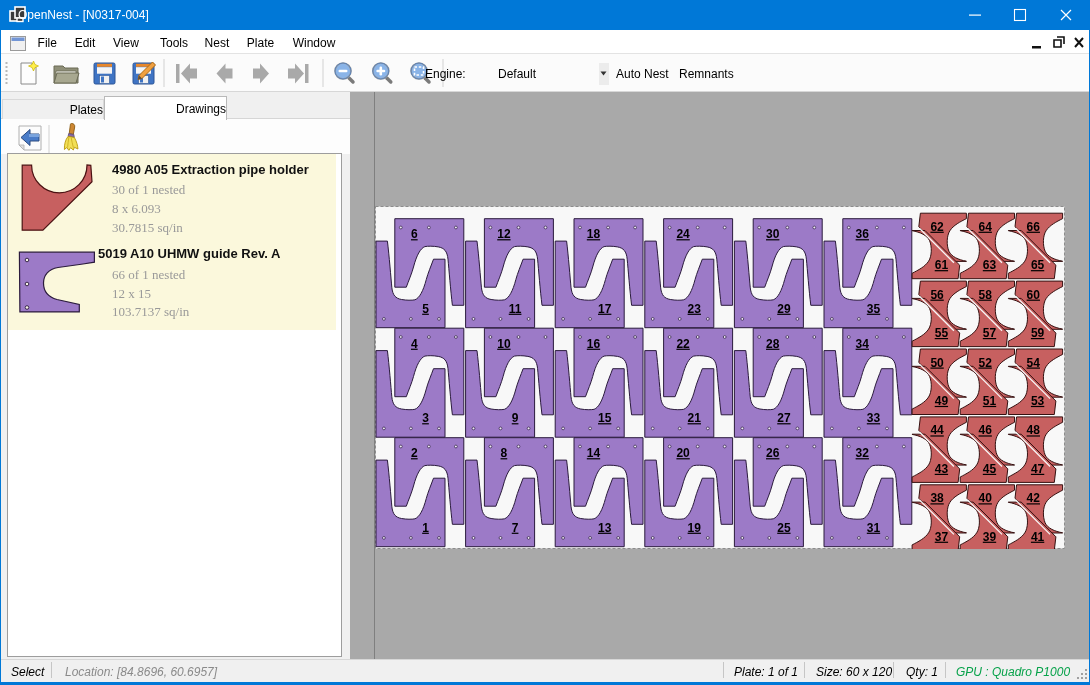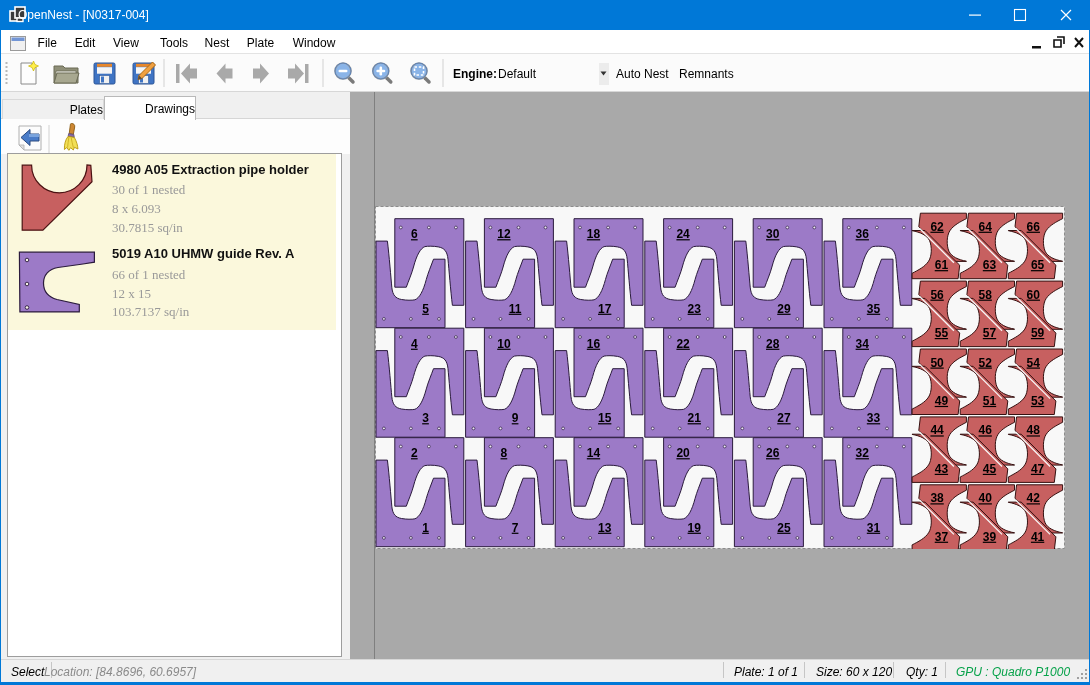--- a/index.html
+++ b/index.html
@@ -8,21 +8,21 @@
 #titlebar { left:0; top:0; width:1090px; height:30px; background:#0078d7; }
 #title-text { left:18px; top:8px; color:#fff; font-size:12px;text-align:right; }
 #menubar { left:0; top:30px; width:1090px; height:24px; background:#fff; border-bottom:1px solid #e3e3e3;}
 .menuitem { top:36px; font-size:12px; color:#000; }
 #toolbar { left:0; top:54px; width:1090px; height:38px; background:#fbfbfb; border-bottom:1px solid #d7d7d7; }
 .tblabel { top:67px; font-size:12px; color:#000; }
 #panel { left:0; top:92px; width:350px; height:567px; background:#f0f0f0; }
 #tabstrip-line { left:0; top:118px; width:350px; height:1px; background:#d6d6d6; }
 .tab { font-size:12px; text-align:right; }
 #tab-plates { left:2px; top:99px; width:102px; height:20px; background:#f0f0f0; border:1px solid #d9d9d9; border-bottom:none; padding-top:3px; }
-#tab-drawings { left:104px; top:96px; width:92px; height:24px; background:#fff; border:1px solid #b9b9b9; border-bottom:none; padding-top:5px; }
+#tab-drawings { left:104px; top:96px; width:123px; height:24px; background:#fff; border:1px solid #b9b9b9; border-bottom:none; padding-top:5px; }
 #panel-toolbar { left:0; top:119px; width:350px; height:35px; background:#fdfdfd; }
 #listbox { left:7px; top:153px; width:335px; height:504px; background:#fff; border:1px solid #9d9d9d; }
 .item { left:8px; width:328px; background:#fbf8dc; }
 #item1 { top:154px; height:88px; }
 #item2 { top:242px; height:88px; }
 .ititle { font-size:13px; font-weight:bold; color:#111; }
 .igray { font-size:13px; color:#999;font-family:Liberation Serif, serif; }
 #canvas { left:350px; top:92px; width:739px; height:567px; background:#a9a9a9; }
 #vline { left:374px; top:92px; width:1px; height:567px; background:#7f7f7f; }
 #statusbar { left:0; top:659px; width:1090px; height:23px; background:#f0f0f0; border-top:1px solid #d7d7d7; }
@@ -122,21 +122,21 @@
 <g transform="translate(420,19)">
       <line x1="5" y1="5" x2="9" y2="9" stroke="#7a7a7a" stroke-width="3.5" stroke-linecap="round"></line>
       <circle cx="-1" cy="-2" r="8" fill="#8ab4e8" stroke="#9a9a9a" stroke-width="1.6"></circle>
       <circle cx="-1" cy="-2" r="8" fill="none" stroke="#4d7ec2" stroke-width="0.8"></circle>
       <rect x="-5.5" y="-6" width="9" height="8" fill="none" stroke="#fff" stroke-width="1.6" stroke-dasharray="2.5,1.8"></rect>
     </g>
 <rect x="442.5" y="5" width="1" height="28" fill="#d2d2d2"></rect>
 <rect x="599" y="9" width="10" height="22" fill="#ececec"></rect>
 <path d="M600.5,17.5 h6 l-3,4 Z" fill="#333"></path>
 </svg>
-<div class="tblabel abs" style="left:453px;font-weight:bold">Engine:</div>
+<div class="tblabel abs" style="left:425px;font-weight:normal">Engine:</div>
 <div class="tblabel abs" style="left:498px">Default</div>
 <div class="tblabel abs" style="left:616px">Auto Nest</div>
 <div class="tblabel abs" style="left:679px">Remnants</div>
 <div id="canvas" class="abs"></div>
 <div id="vline" class="abs"></div>
 <svg width="690" height="343" viewBox="0 0 690 343" style="position:absolute;left:374.5px;top:205.5px">
 <defs>
 <g id="pp">
         <path d="M0,0 H69 V86.6 H57.6 C55.8,72 54.1,50 53.2,40.5 C52.4,32.5 49.5,29.3 43.5,28.2 C38.5,27.3 33,27.3 30.1,27.9 C25.6,29.6 21.8,36.5 18.7,48.3 C17.2,54.2 13.6,62.6 11.5,68.5 H0 Z" fill="#9c7ac7" stroke="#2b1b3d" stroke-width="1"></path>
         <circle cx="6.0" cy="8.8" r="1.4" fill="#eee9f5" stroke="#2b1b3d" stroke-width="0.7"></circle>
@@ -323,28 +323,28 @@
 <path d="M22.2,7.2 L31.6,7.2 A26.3,26.3 0 1 0 87,7 L90.8,7.3 L92,23.8 L42.9,72.2 L22.2,72.2 Z" fill="#c76060" stroke="#4a1212" stroke-width="1.2"></path>
 <path d="M19.4,94.2 H94.4 V104.2 L83,106 L58,109.5 C48,111 43.5,118 43.5,125 C43.5,133 48,139 57,141.5 L79.3,146.5 V153.9 H19.9 Z" fill="#9c7ac7" stroke="#2b1b3d" stroke-width="1.2"></path>
 <circle cx="27" cy="102" r="1.8" fill="#f5f2e4" stroke="#2b1b3d" stroke-width="0.9"></circle>
 <circle cx="27" cy="126" r="1.8" fill="#f5f2e4" stroke="#2b1b3d" stroke-width="0.9"></circle>
 <circle cx="27" cy="149.5" r="1.8" fill="#f5f2e4" stroke="#2b1b3d" stroke-width="0.9"></circle>
 </svg>
 <div class="abs ititle" style="left:112px;top:161.5px">4980 A05 Extraction pipe holder</div>
 <div class="abs igray" style="left:112px;top:182.0px">30 of 1 nested</div>
 <div class="abs igray" style="left:112px;top:201.0px">8 x 6.093</div>
 <div class="abs igray" style="left:112px;top:219.5px">30.7815 sq/in</div>
-<div class="abs ititle" style="left:112px;top:246.0px">5019 A10 UHMW guide Rev. A</div>
+<div class="abs ititle" style="left:98px;top:246.0px">5019 A10 UHMW guide Rev. A</div>
 <div class="abs igray" style="left:112px;top:267.0px">66 of 1 nested</div>
 <div class="abs igray" style="left:112px;top:286.0px">12 x 15</div>
 <div class="abs igray" style="left:112px;top:303.5px">103.7137 sq/in</div>
 <div id="statusbar" class="abs"></div>
 <div class="sbtext abs" style="left:11px;color:#000">Select</div>
 <div class="sbsep abs" style="left:51px"></div>
-<div class="sbtext abs" style="left:44px;color:#8a8a8a">Location: [84.8696, 60.6957]</div>
+<div class="sbtext abs" style="left:65px;color:#8a8a8a">Location: [84.8696, 60.6957]</div>
 <div class="sbsep abs" style="left:723px"></div>
 <div class="sbtext abs" style="left:734px;color:#000">Plate: 1 of 1</div>
 <div class="sbsep abs" style="left:804px"></div>
 <div class="sbtext abs" style="left:816px;color:#000">Size: 60 x 120</div>
 <div class="sbsep abs" style="left:893px"></div>
 <div class="sbtext abs" style="left:906px;color:#000">Qty: 1</div>
 <div class="sbsep abs" style="left:945px"></div>
 <div class="sbtext abs" style="left:956px;color:#07a24a">GPU : Quadro P1000</div>
 <svg class="abs" width="18" height="16" viewBox="0 0 18 16" style="left:1071px;top:665px">
     <rect x="14" y="12" width="2" height="2" fill="#a0a0a0"></rect>

